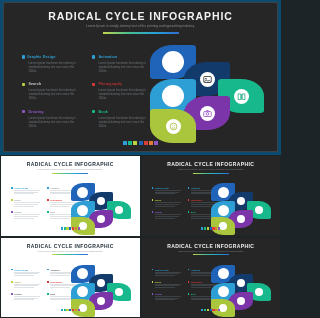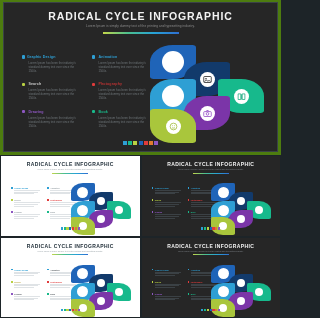--- a/index.html
+++ b/index.html
@@ -2,21 +2,21 @@
 <html><head>
 <meta charset="utf-8">
 <style>
   * { box-sizing: border-box; margin: 0; padding: 0; }
   html, body {
     width: 281px; height: 318px;
     background: #1d2428;
     font-family: "Liberation Sans", sans-serif;
     overflow: hidden;
   }
-  #root { position: relative; width: 281px; height: 318px; background: #4d7c0f; }
+  #root { position: relative; width: 281px; height: 318px; background: #0c4a6e; }
 
   
   .slide-main {
     position: absolute; left: 3px; top: 2px;
     width: 275px; height: 150px;
     background: #262626;
     border: 1px solid #3a4247;
     overflow: hidden;
   }
   .slide-head { position: absolute; left: 0; top: 7px; width: 100%; text-align: center; }

